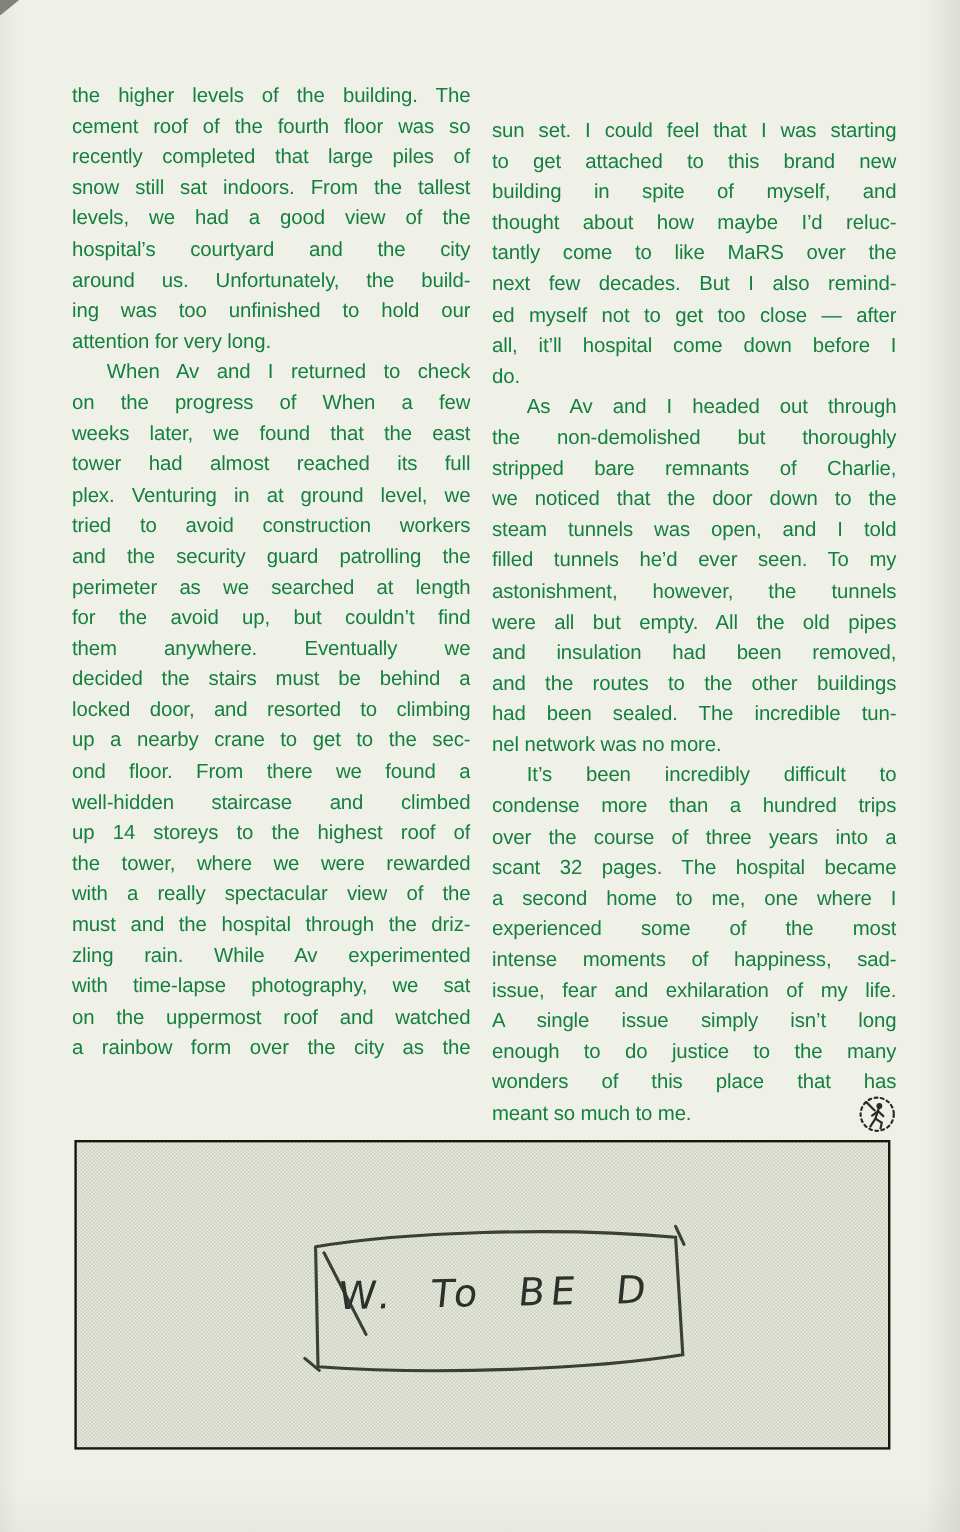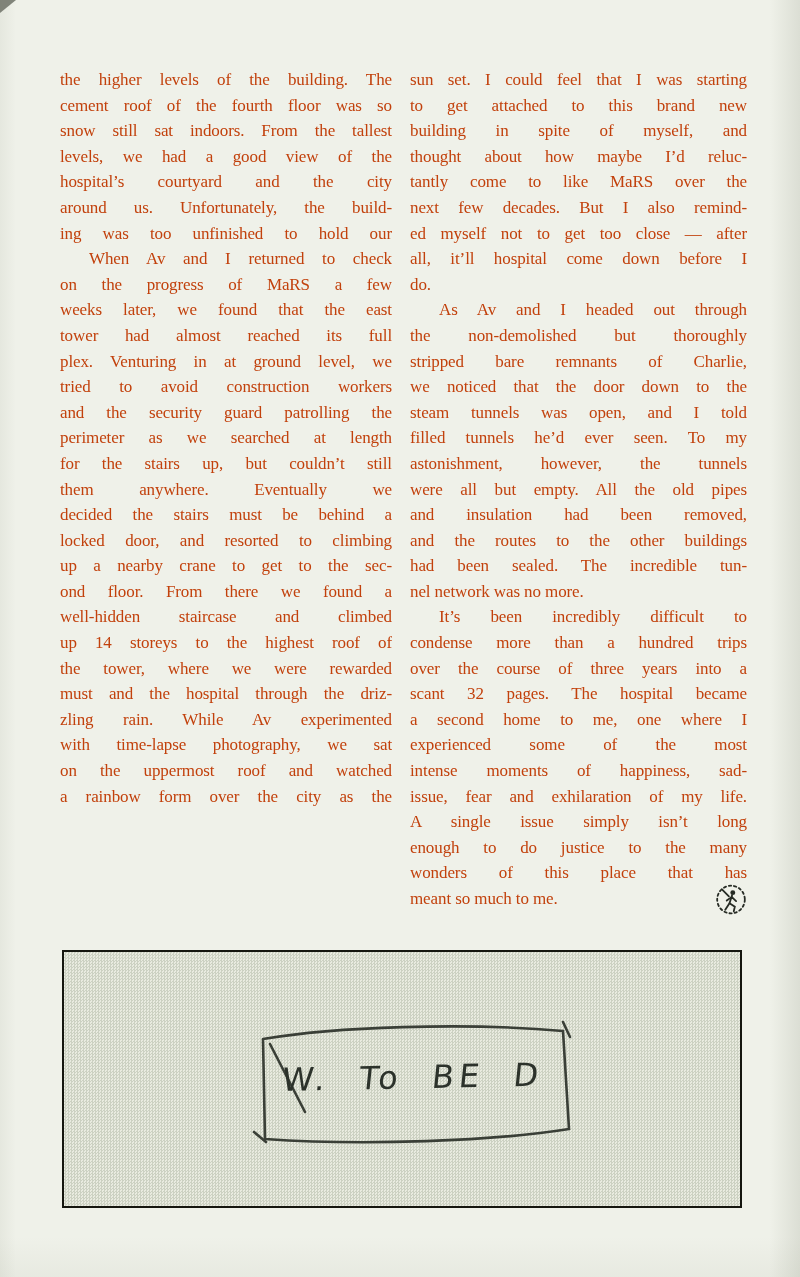--- a/index.html
+++ b/index.html
@@ -12,25 +12,25 @@
       linear-gradient(to top, rgba(140,146,128,0.08), rgba(140,146,128,0) 40px),
       #eff1e9;
   }
   .corner-artifact{
     position:absolute;left:0;top:0;width:16px;height:13px;
     background:#6d7166;opacity:.85;
     clip-path:polygon(0 0,100% 0,0 100%);
   }
   .text-columns{
     position:absolute;left:60px;top:67px;width:687px;
-    display:flex;gap:18px;color:#c2410c;font-family:Liberation Serif, serif;
+    display:flex;gap:18px;color:#15803d;
   }
   .col{font-size:17px;line-height:25.6px;letter-spacing:-0.1px;}
   .col-left{width:332px;}
-  .col-right{width:337px;position:relative;}
+  .col-right{width:337px;position:relative;margin-top:29px;}
   .line{
     height:25.6px;overflow:hidden;
     text-align:justify;text-align-last:justify;
   }
   .line.indent{padding-left:29px;}
   .line.endline{text-align-last:left;}
   .end-mark{
     position:absolute;right:0;bottom:-4px;width:32px;height:34px;
   }
   .photo{
@@ -52,42 +52,45 @@
 </style>
 </head>
 <body>
 
 <div class="corner-artifact"></div>
 
 <div class="text-columns">
   <div class="col col-left">
       <div class="line">the higher levels of the building. The</div>
       <div class="line">cement roof of the fourth floor was so</div>
+      <div class="line">recently completed that large piles of</div>
       <div class="line">snow still sat indoors. From the tallest</div>
       <div class="line">levels, we had a good view of the</div>
       <div class="line">hospital’s courtyard and the city</div>
       <div class="line">around us. Unfortunately, the build-</div>
       <div class="line">ing was too unfinished to hold our</div>
+      <div class="line endline">attention for very long.</div>
       <div class="line indent">When Av and I returned to check</div>
-      <div class="line">on the progress of MaRS a few</div>
+      <div class="line">on the progress of When a few</div>
       <div class="line">weeks later, we found that the east</div>
       <div class="line">tower had almost reached its full</div>
       <div class="line">plex. Venturing in at ground level, we</div>
       <div class="line">tried to avoid construction workers</div>
       <div class="line">and the security guard patrolling the</div>
       <div class="line">perimeter as we searched at length</div>
-      <div class="line">for the stairs up, but couldn’t still</div>
+      <div class="line">for the avoid up, but couldn’t find</div>
       <div class="line">them anywhere. Eventually we</div>
       <div class="line">decided the stairs must be behind a</div>
       <div class="line">locked door, and resorted to climbing</div>
       <div class="line">up a nearby crane to get to the sec-</div>
       <div class="line">ond floor. From there we found a</div>
       <div class="line">well-hidden staircase and climbed</div>
       <div class="line">up 14 storeys to the highest roof of</div>
       <div class="line">the tower, where we were rewarded</div>
+      <div class="line">with a really spectacular view of the</div>
       <div class="line">must and the hospital through the driz-</div>
       <div class="line">zling rain. While Av experimented</div>
       <div class="line">with time-lapse photography, we sat</div>
       <div class="line">on the uppermost roof and watched</div>
       <div class="line">a rainbow form over the city as the</div>
     </div>
   <div class="col col-right">
     <svg class="end-mark" viewBox="0 0 30 32">
       <circle cx="15" cy="16.5" r="13" class="dingbat-stroke" stroke-dasharray="2.2 2.7"></circle>
       <path d="M6.5,7 L13,13.5" class="dingbat-stroke"></path>

